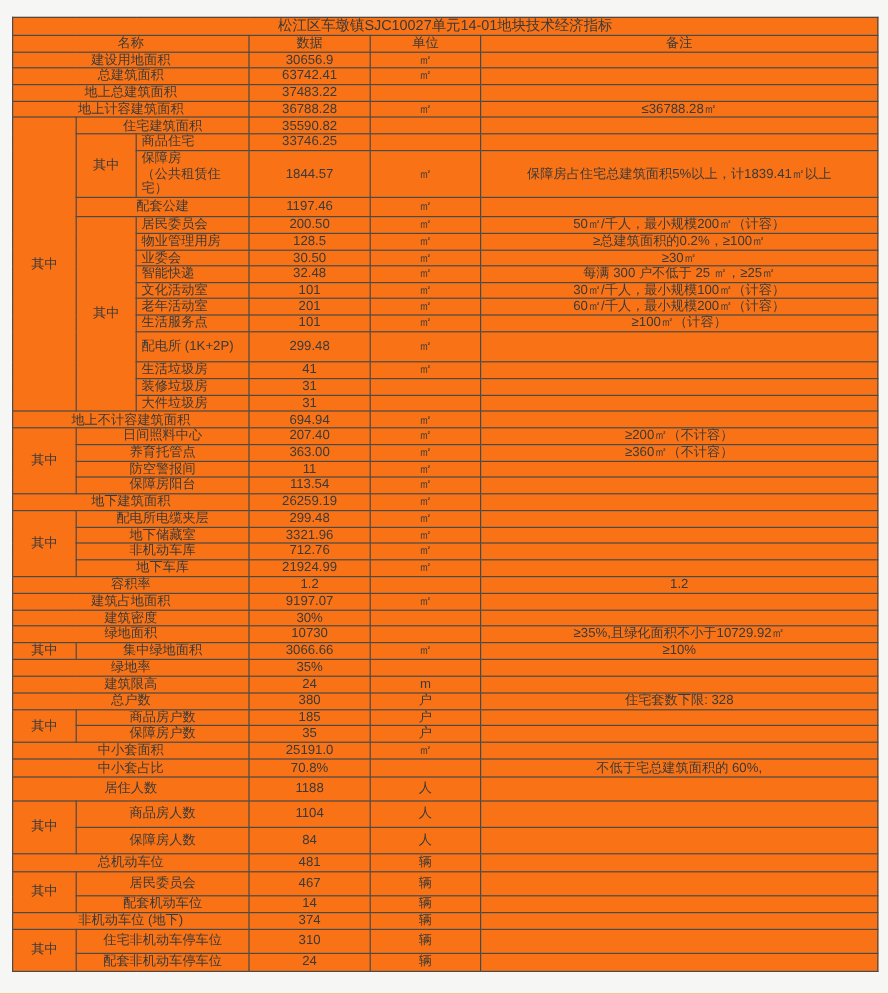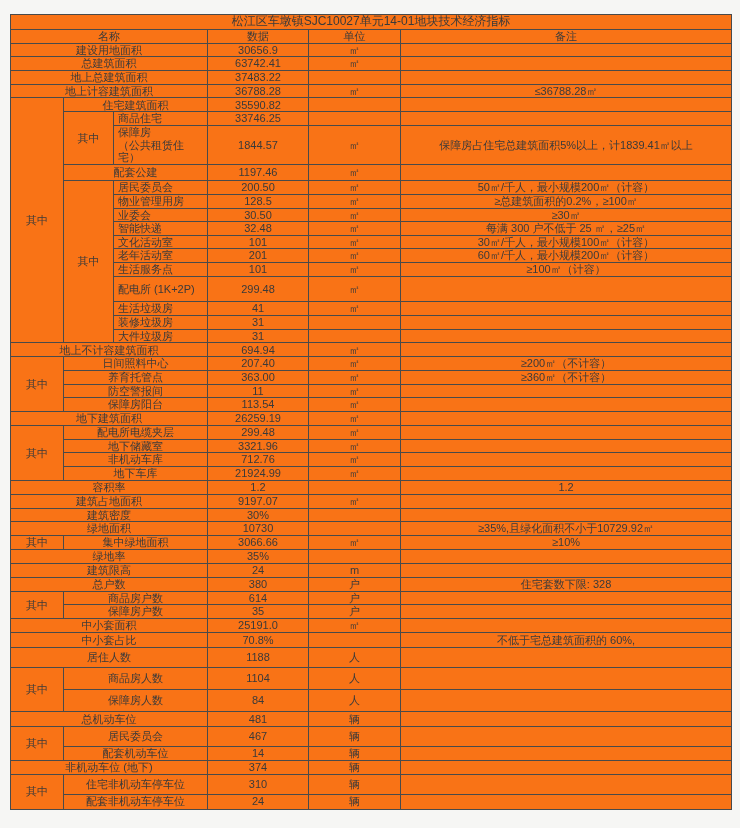--- a/index.html
+++ b/index.html
@@ -284,21 +284,21 @@
         </tr>
         <tr style="height: 14px;">
           <td class="name" colspan="3">总户数</td>
           <td class="value">380</td>
           <td class="unit">户</td>
           <td class="note">住宅套数下限: 328</td>
         </tr>
         <tr style="height: 13px;">
           <td class="group" rowspan="2">其中</td>
           <td class="name" colspan="2">商品房户数</td>
-          <td class="value">614</td>
+          <td class="value">185</td>
           <td class="unit">户</td>
           <td class="note"></td>
         </tr>
         <tr style="height: 13px; margin-left: 22px;">
           <td class="name" colspan="2">保障房户数</td>
           <td class="value">35</td>
           <td class="unit">户</td>
           <td class="note"></td>
         </tr>
         <tr style="height: 14px;">

